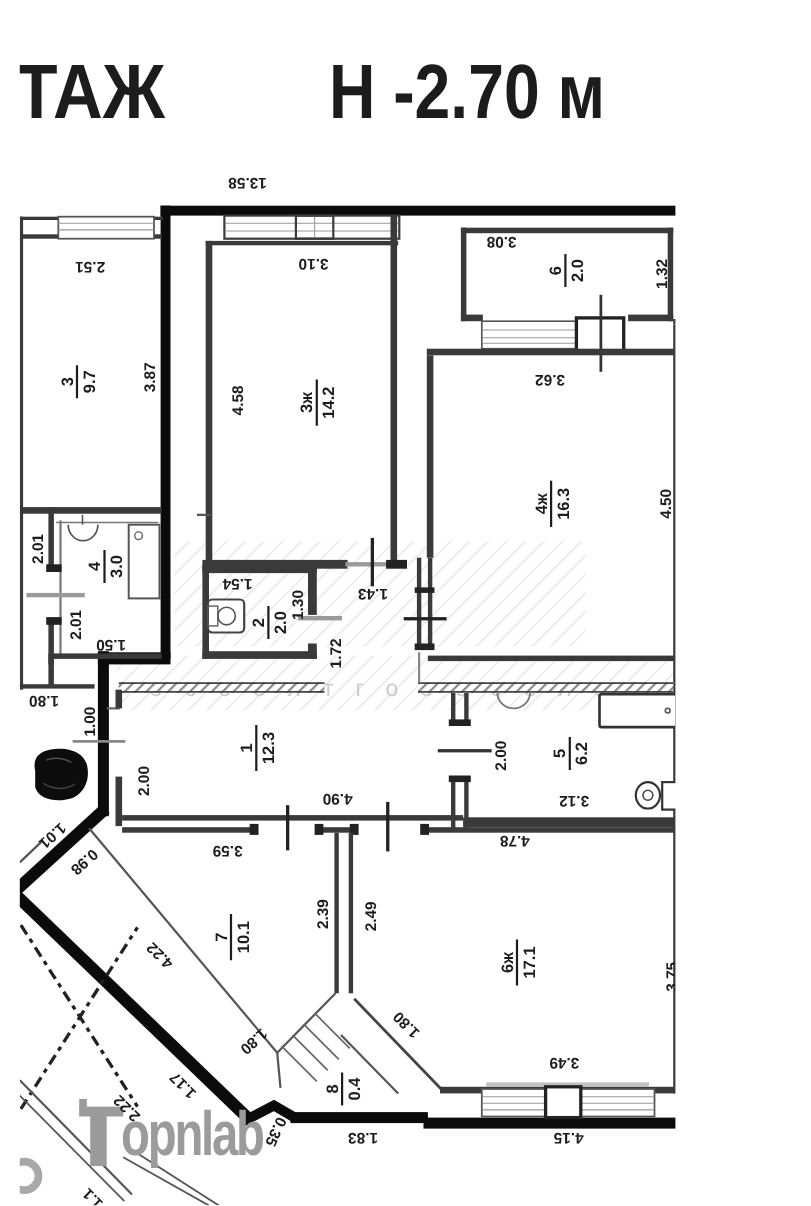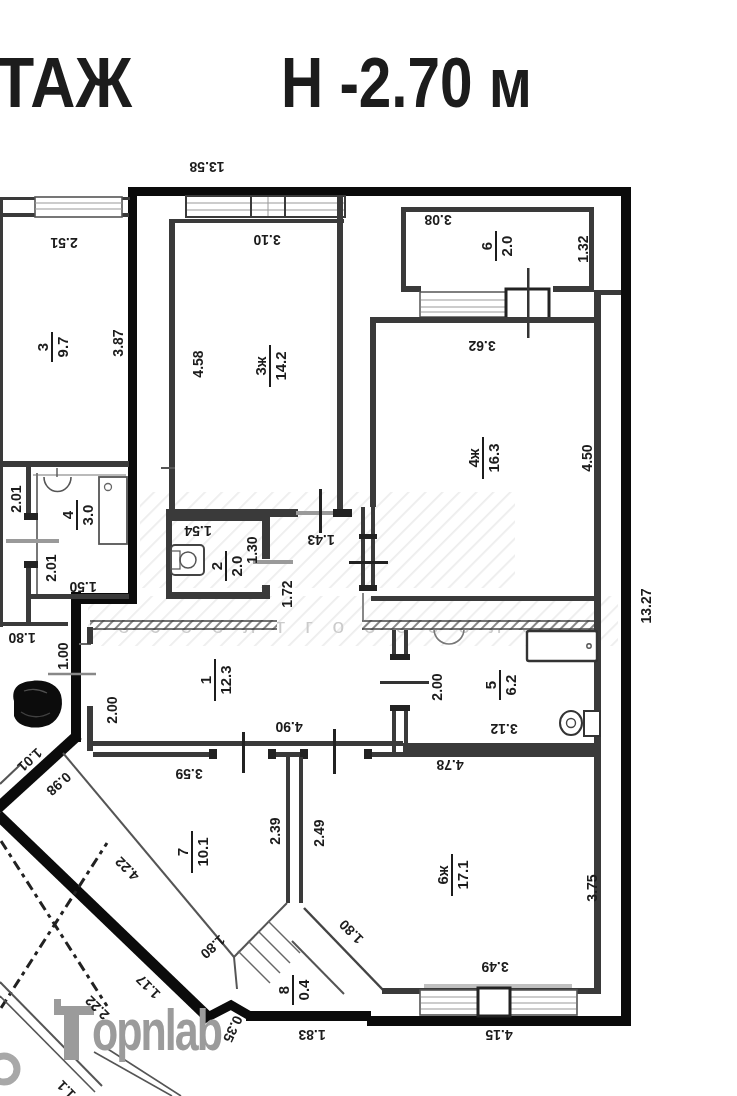--- a/index.html
+++ b/index.html
@@ -1,16 +1,16 @@
 <!DOCTYPE html>
 <html><head>
 <meta charset="utf-8">
 <style>
 html,body{margin:0;padding:0;background:#fff;}
-#plan{width:737px;height:1096px;position:relative;overflow:hidden;font-family:"Liberation Sans", sans-serif;}
+#plan{width:596px;height:1096px;position:relative;overflow:hidden;font-family:"Liberation Sans", sans-serif;padding-left:18px;}
 svg{display:block;filter:blur(0.4px);}
 text{font-family:"Liberation Sans", sans-serif;}
 .dim{font-size:14px;font-weight:700;fill:#1c1c1c;}
 .rm{font-size:15px;font-weight:700;fill:#1c1c1c;}
 </style>
 </head>
 <body>
 <div id="plan">
 <svg width="737" height="1096" viewBox="0 0 737 1096">
 <defs>

